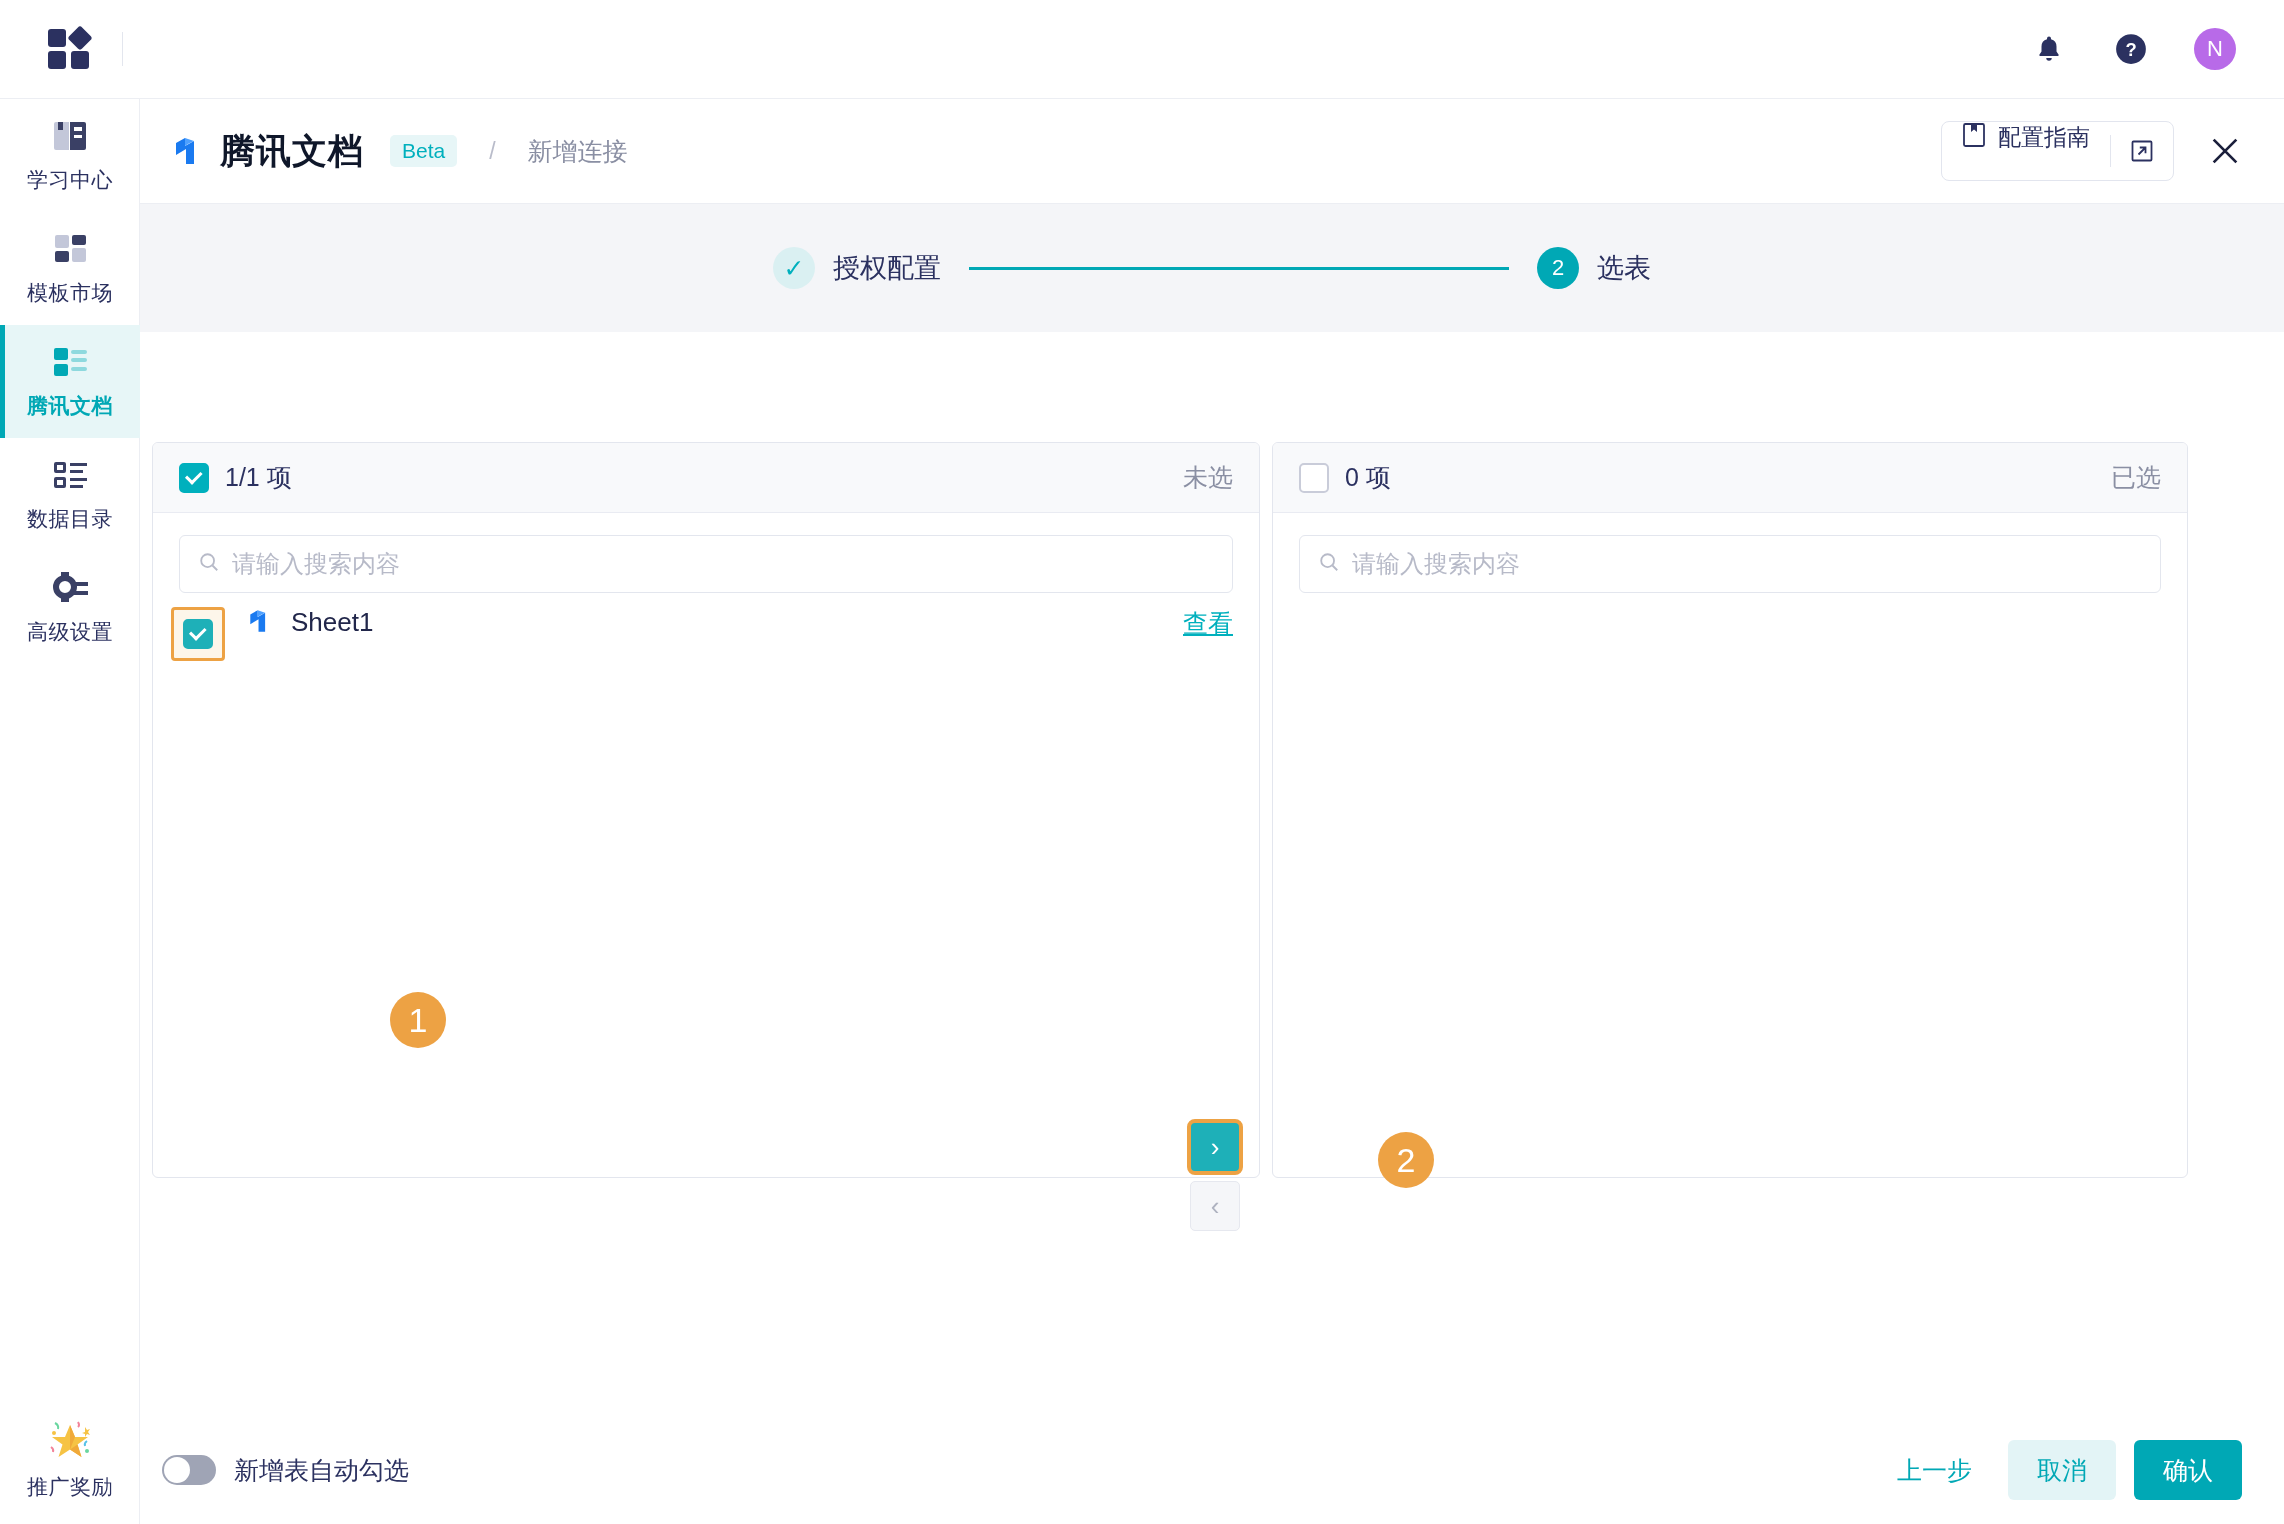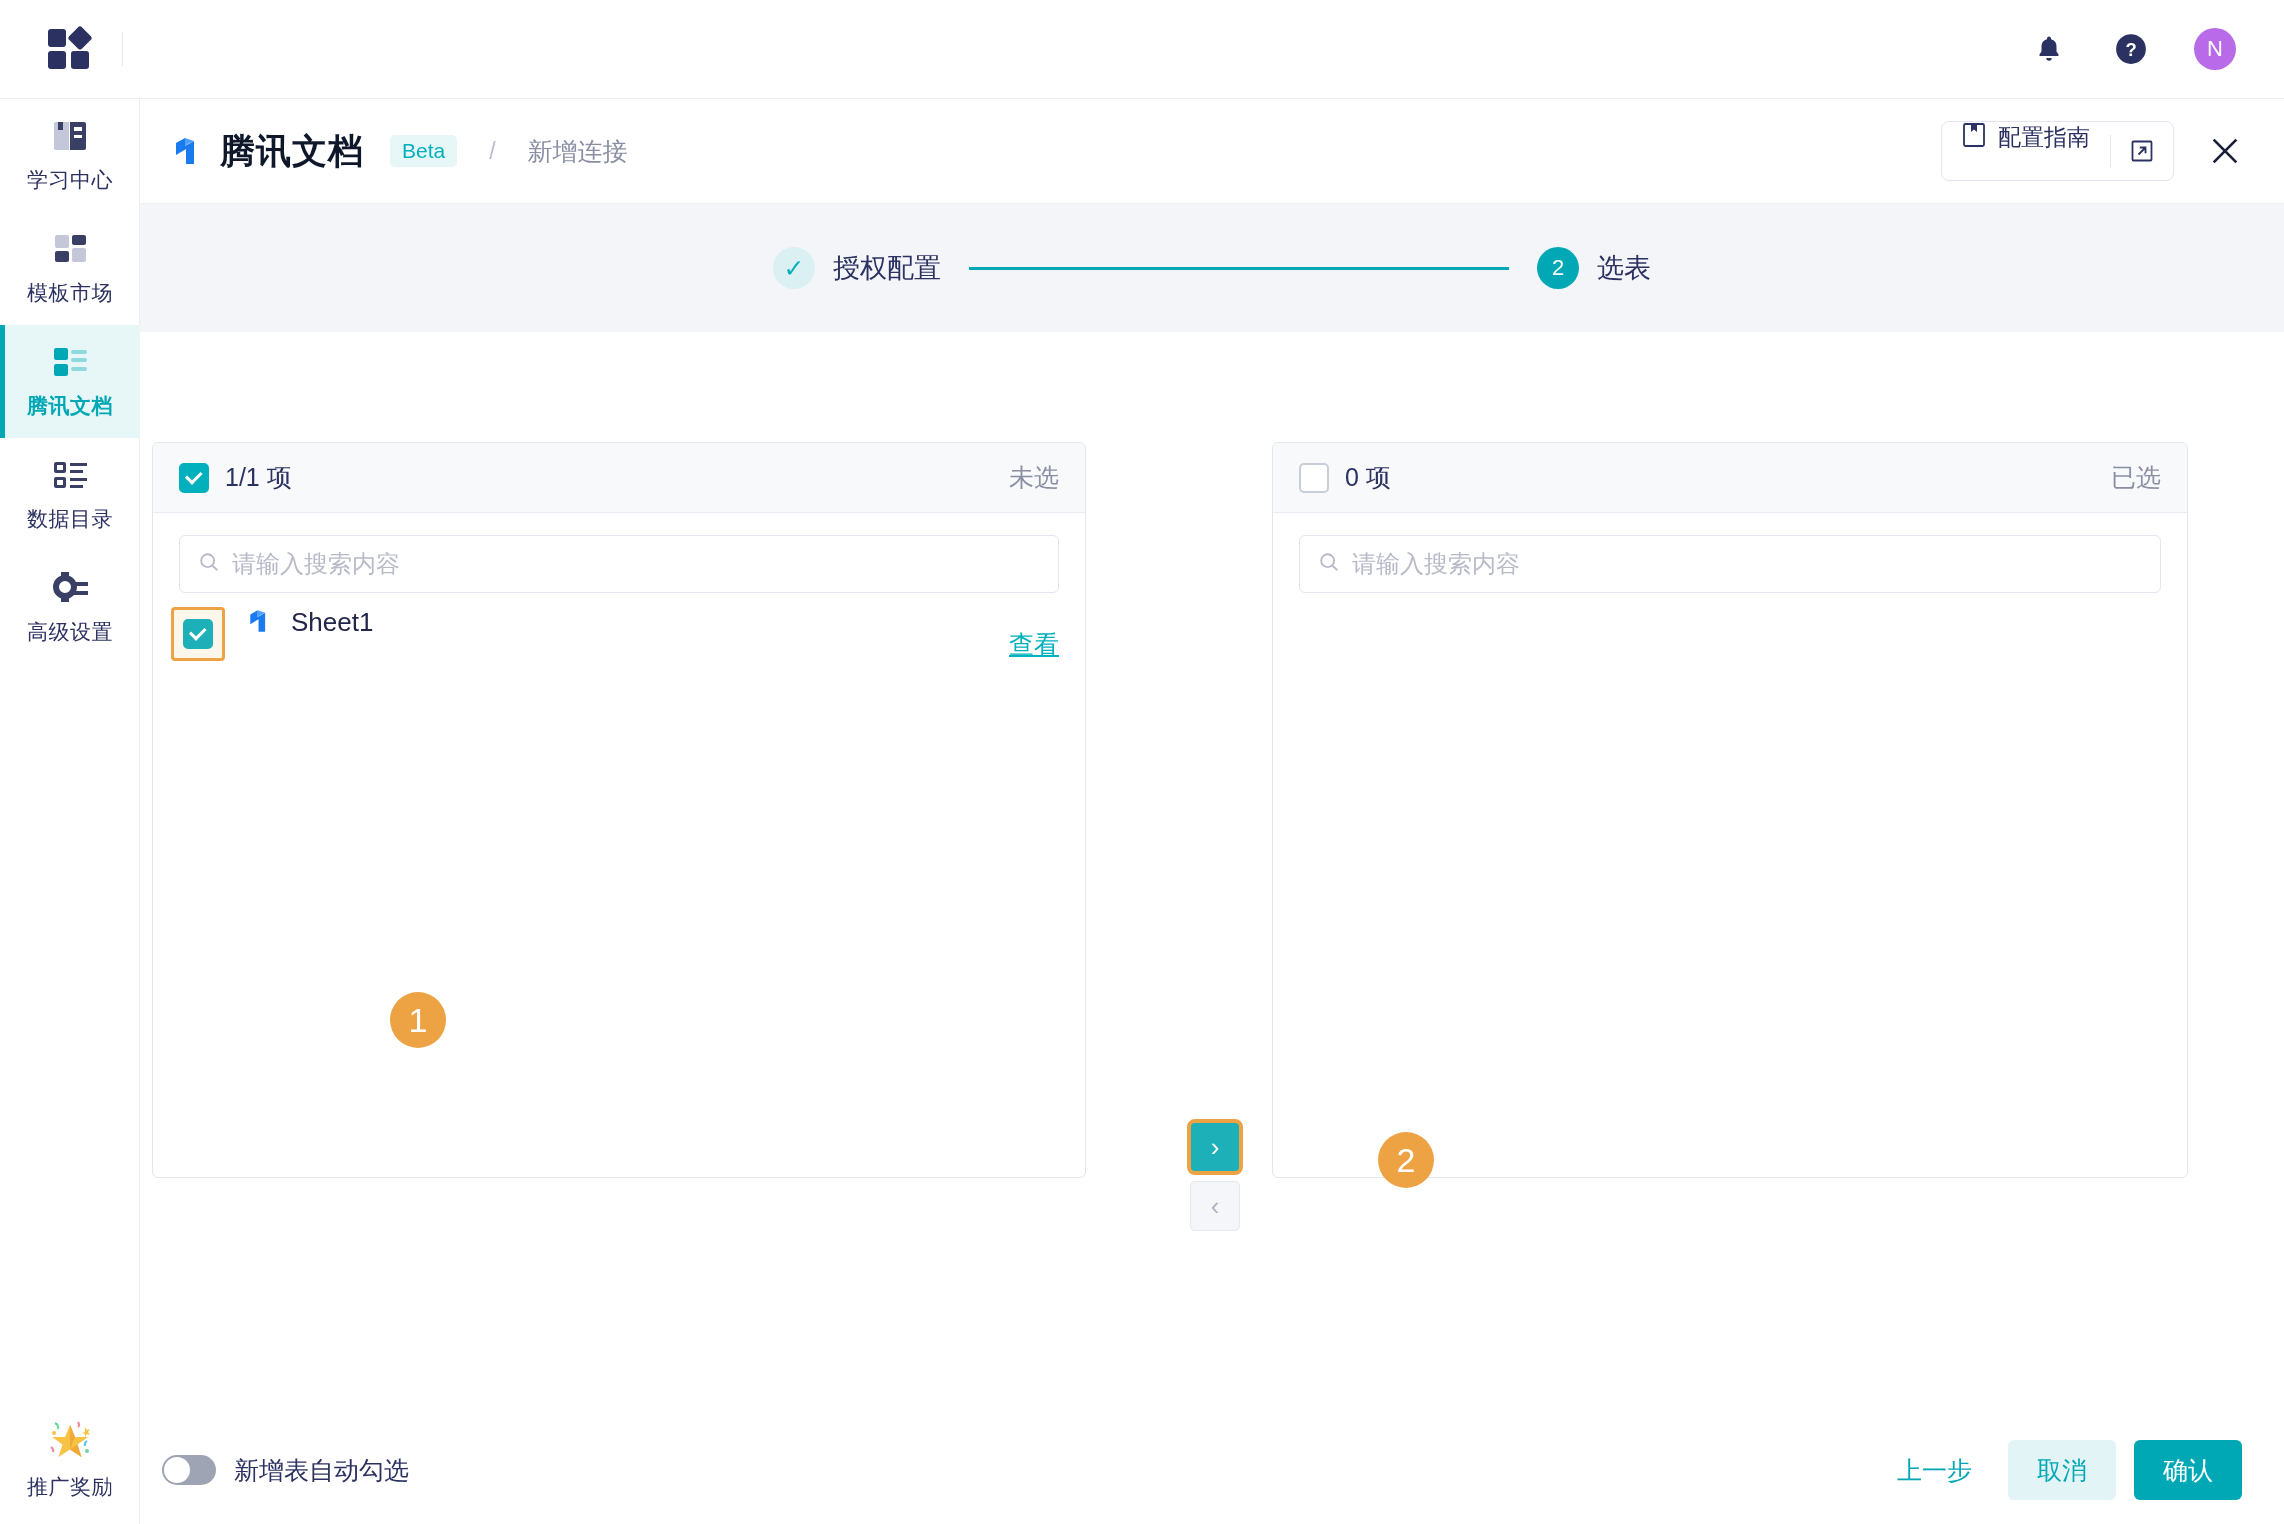--- a/index.html
+++ b/index.html
@@ -152,21 +152,21 @@
   .step-line { width: 540px; height: 3px; background: #00a8b5; margin: 0 28px; }
 
   
   #dlg-body { flex: 1; position: relative; background: #ffffff; }
 
   .transfer-panel {
     position: absolute; top: 110px; height: 736px;
     border: 1px solid #e3e6ee; border-radius: 6px; background: #fff;
     display: flex; flex-direction: column; overflow: hidden;
   }
-  #panel-left  { left: 12px;   width: 934px; }
+  #panel-left  { left: 12px;   width: 1108px; }
   #panel-right { left: 1132px; width: 916px; }
 
   .panel-head {
     height: 70px; flex: 0 0 70px; background: #f8f9fb;
     border-bottom: 1px solid #e9ebf2;
     display: flex; align-items: center; padding: 0 26px;
   }
   .panel-head .count { font-size: 25px; color: #2b3160; margin-left: 16px; }
   .panel-head .side { margin-left: auto; font-size: 25px; color: #8a8fa3; }
 
@@ -197,21 +197,21 @@
 
   .panel-list { flex: 1; padding: 14px 26px 0 26px; }
   .list-row { display: flex; align-items: flex-start; height: 56px; gap: 0; }
   .row-cb-hl {
     width: 54px; height: 54px; border: 3px solid #eda244; border-radius: 4px;
     background: #fdf6ea; display: flex; align-items: center; justify-content: center;
     margin-left: -8px; flex: 0 0 54px;
   }
   .row-icon { margin-left: 22px; width: 28px; height: 28px; flex: 0 0 28px; }
   .row-label { margin-left: 16px; font-size: 26px; color: #21264a; }
-  .row-view { margin-left: auto; font-size: 25px; color: #00b0bd; text-decoration: underline; cursor: pointer; margin-top: 21px; }
+  .row-view { margin-left: auto; font-size: 25px; color: #00b0bd; text-decoration: underline; cursor: pointer; }
 
   .badge-num {
     position: absolute; width: 56px; height: 56px; border-radius: 50%;
     background: #eda244; color: #fff; font-size: 34px;
     display: flex; align-items: center; justify-content: center;
   }
   #badge-1 { left: 250px; top: 660px; }
   #badge-2 { left: 1238px; top: 800px; }
 
   

